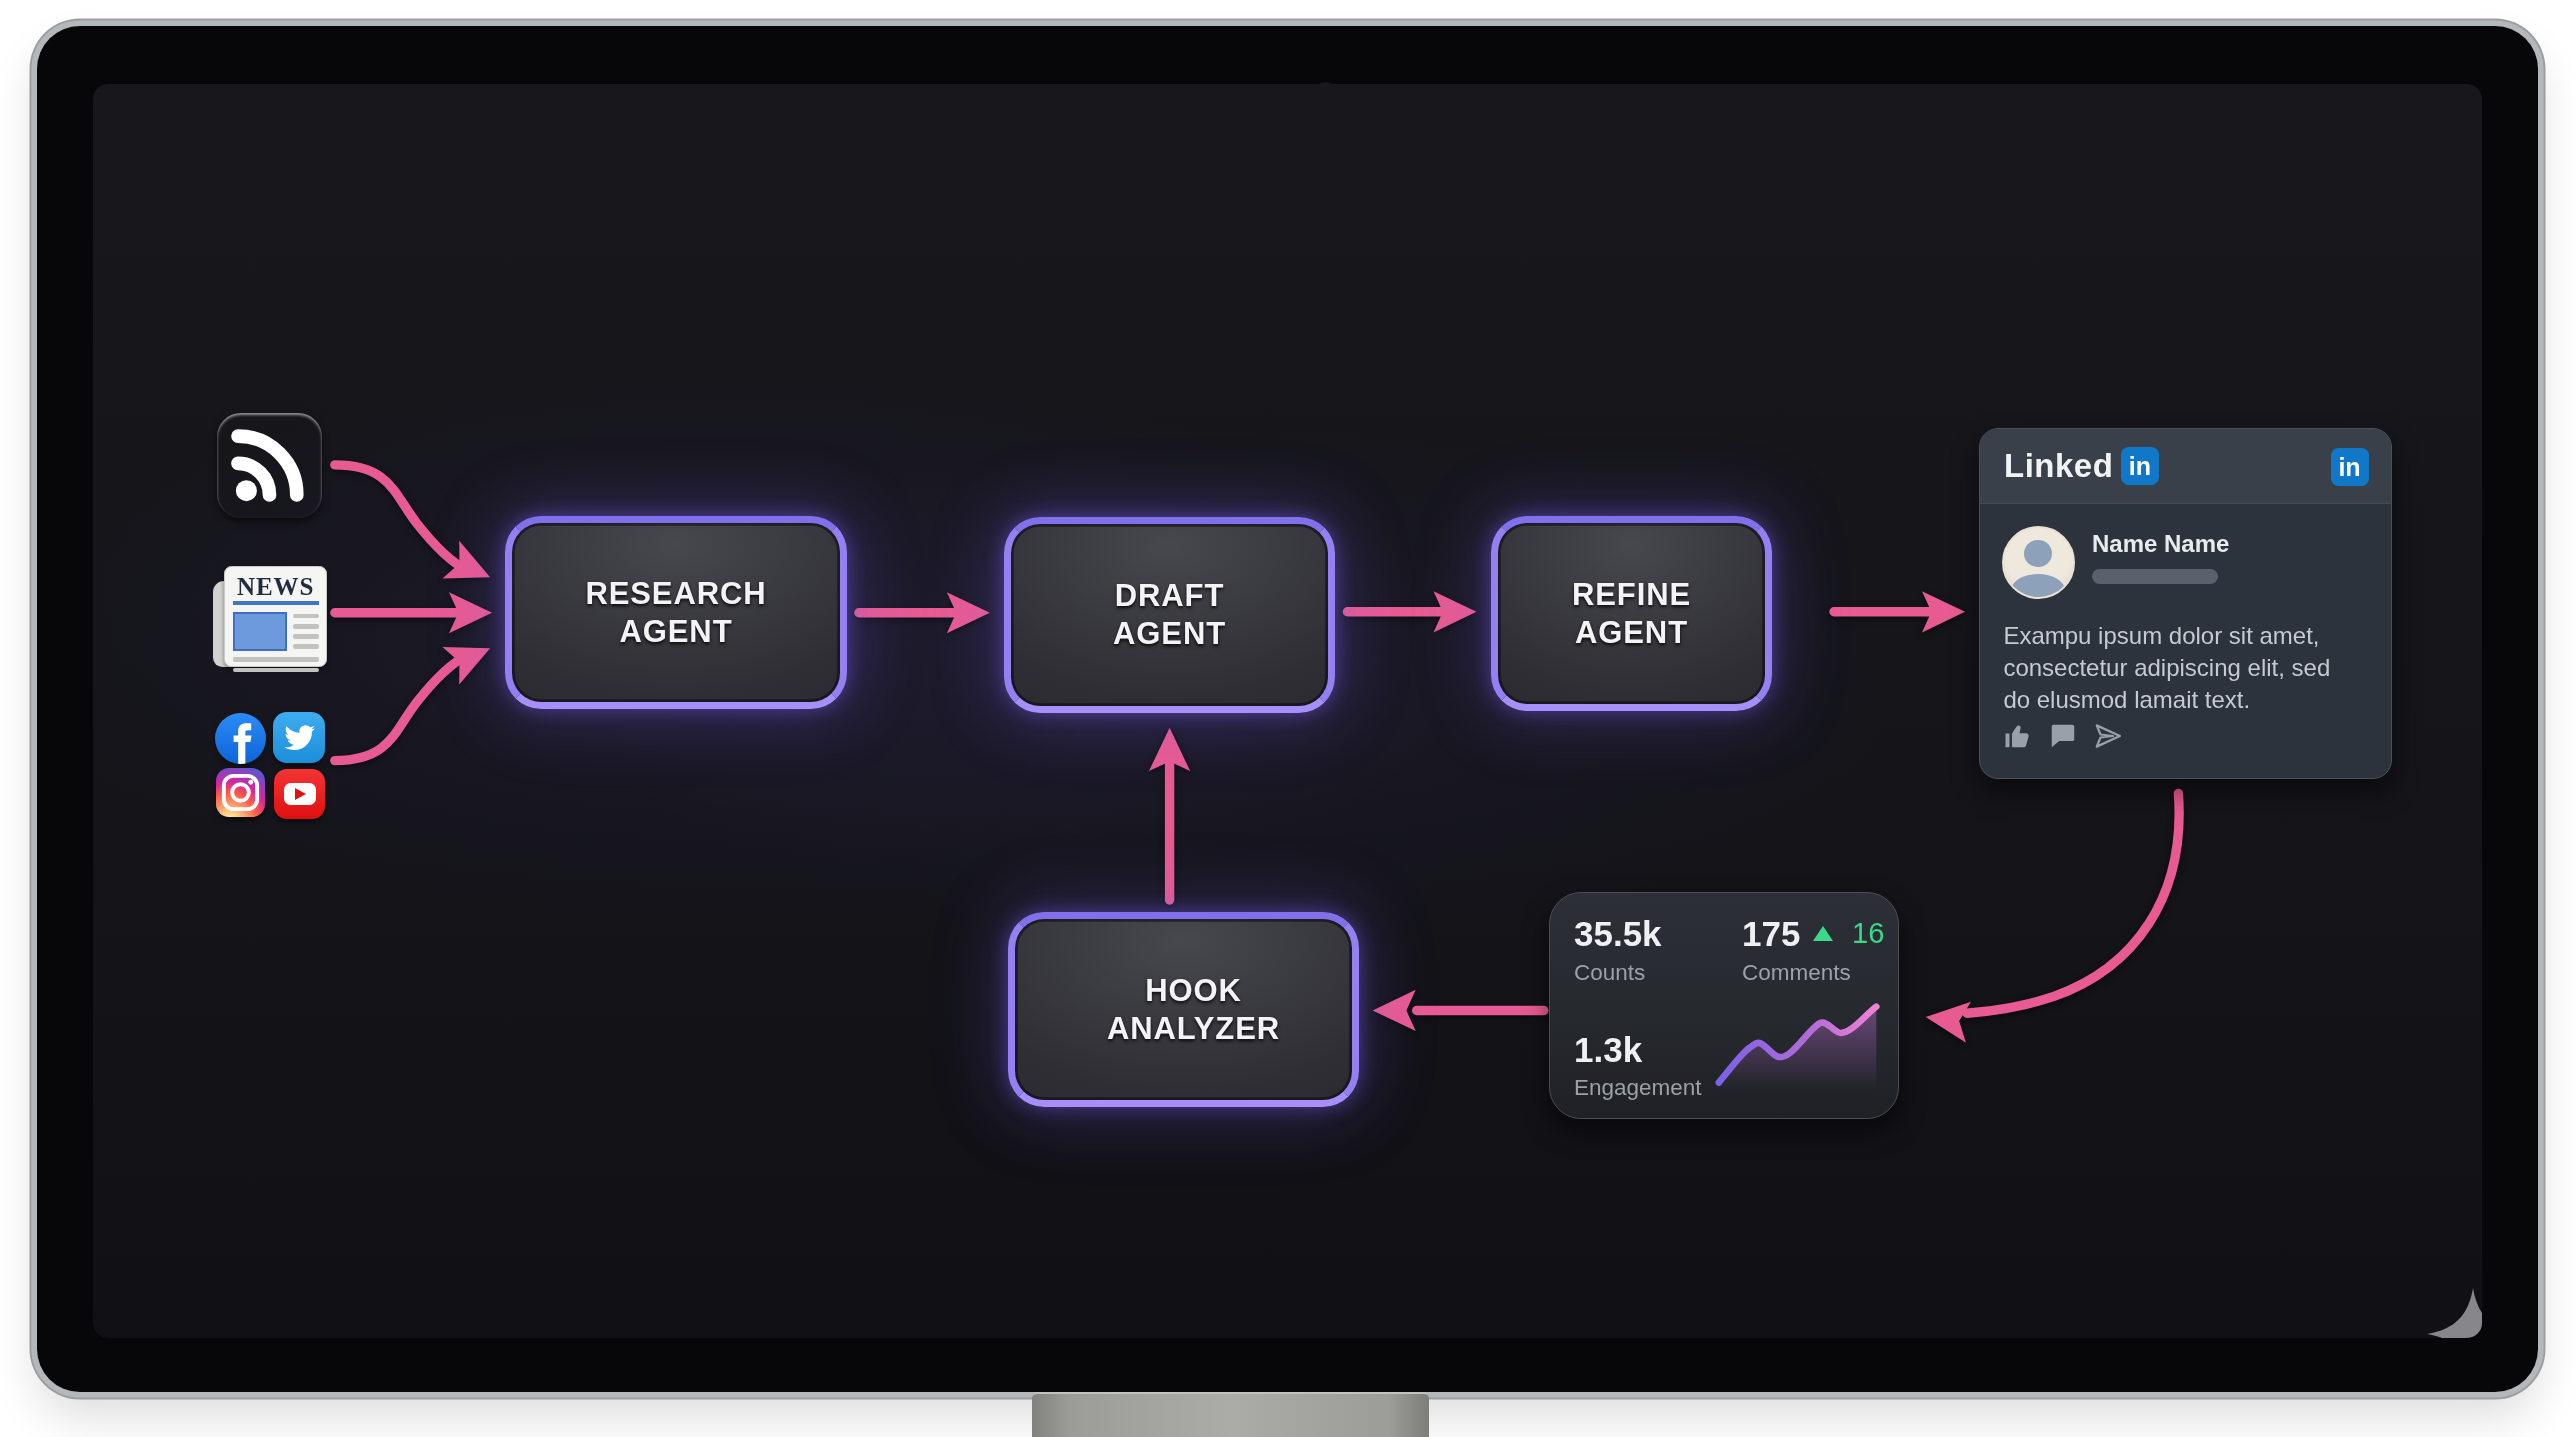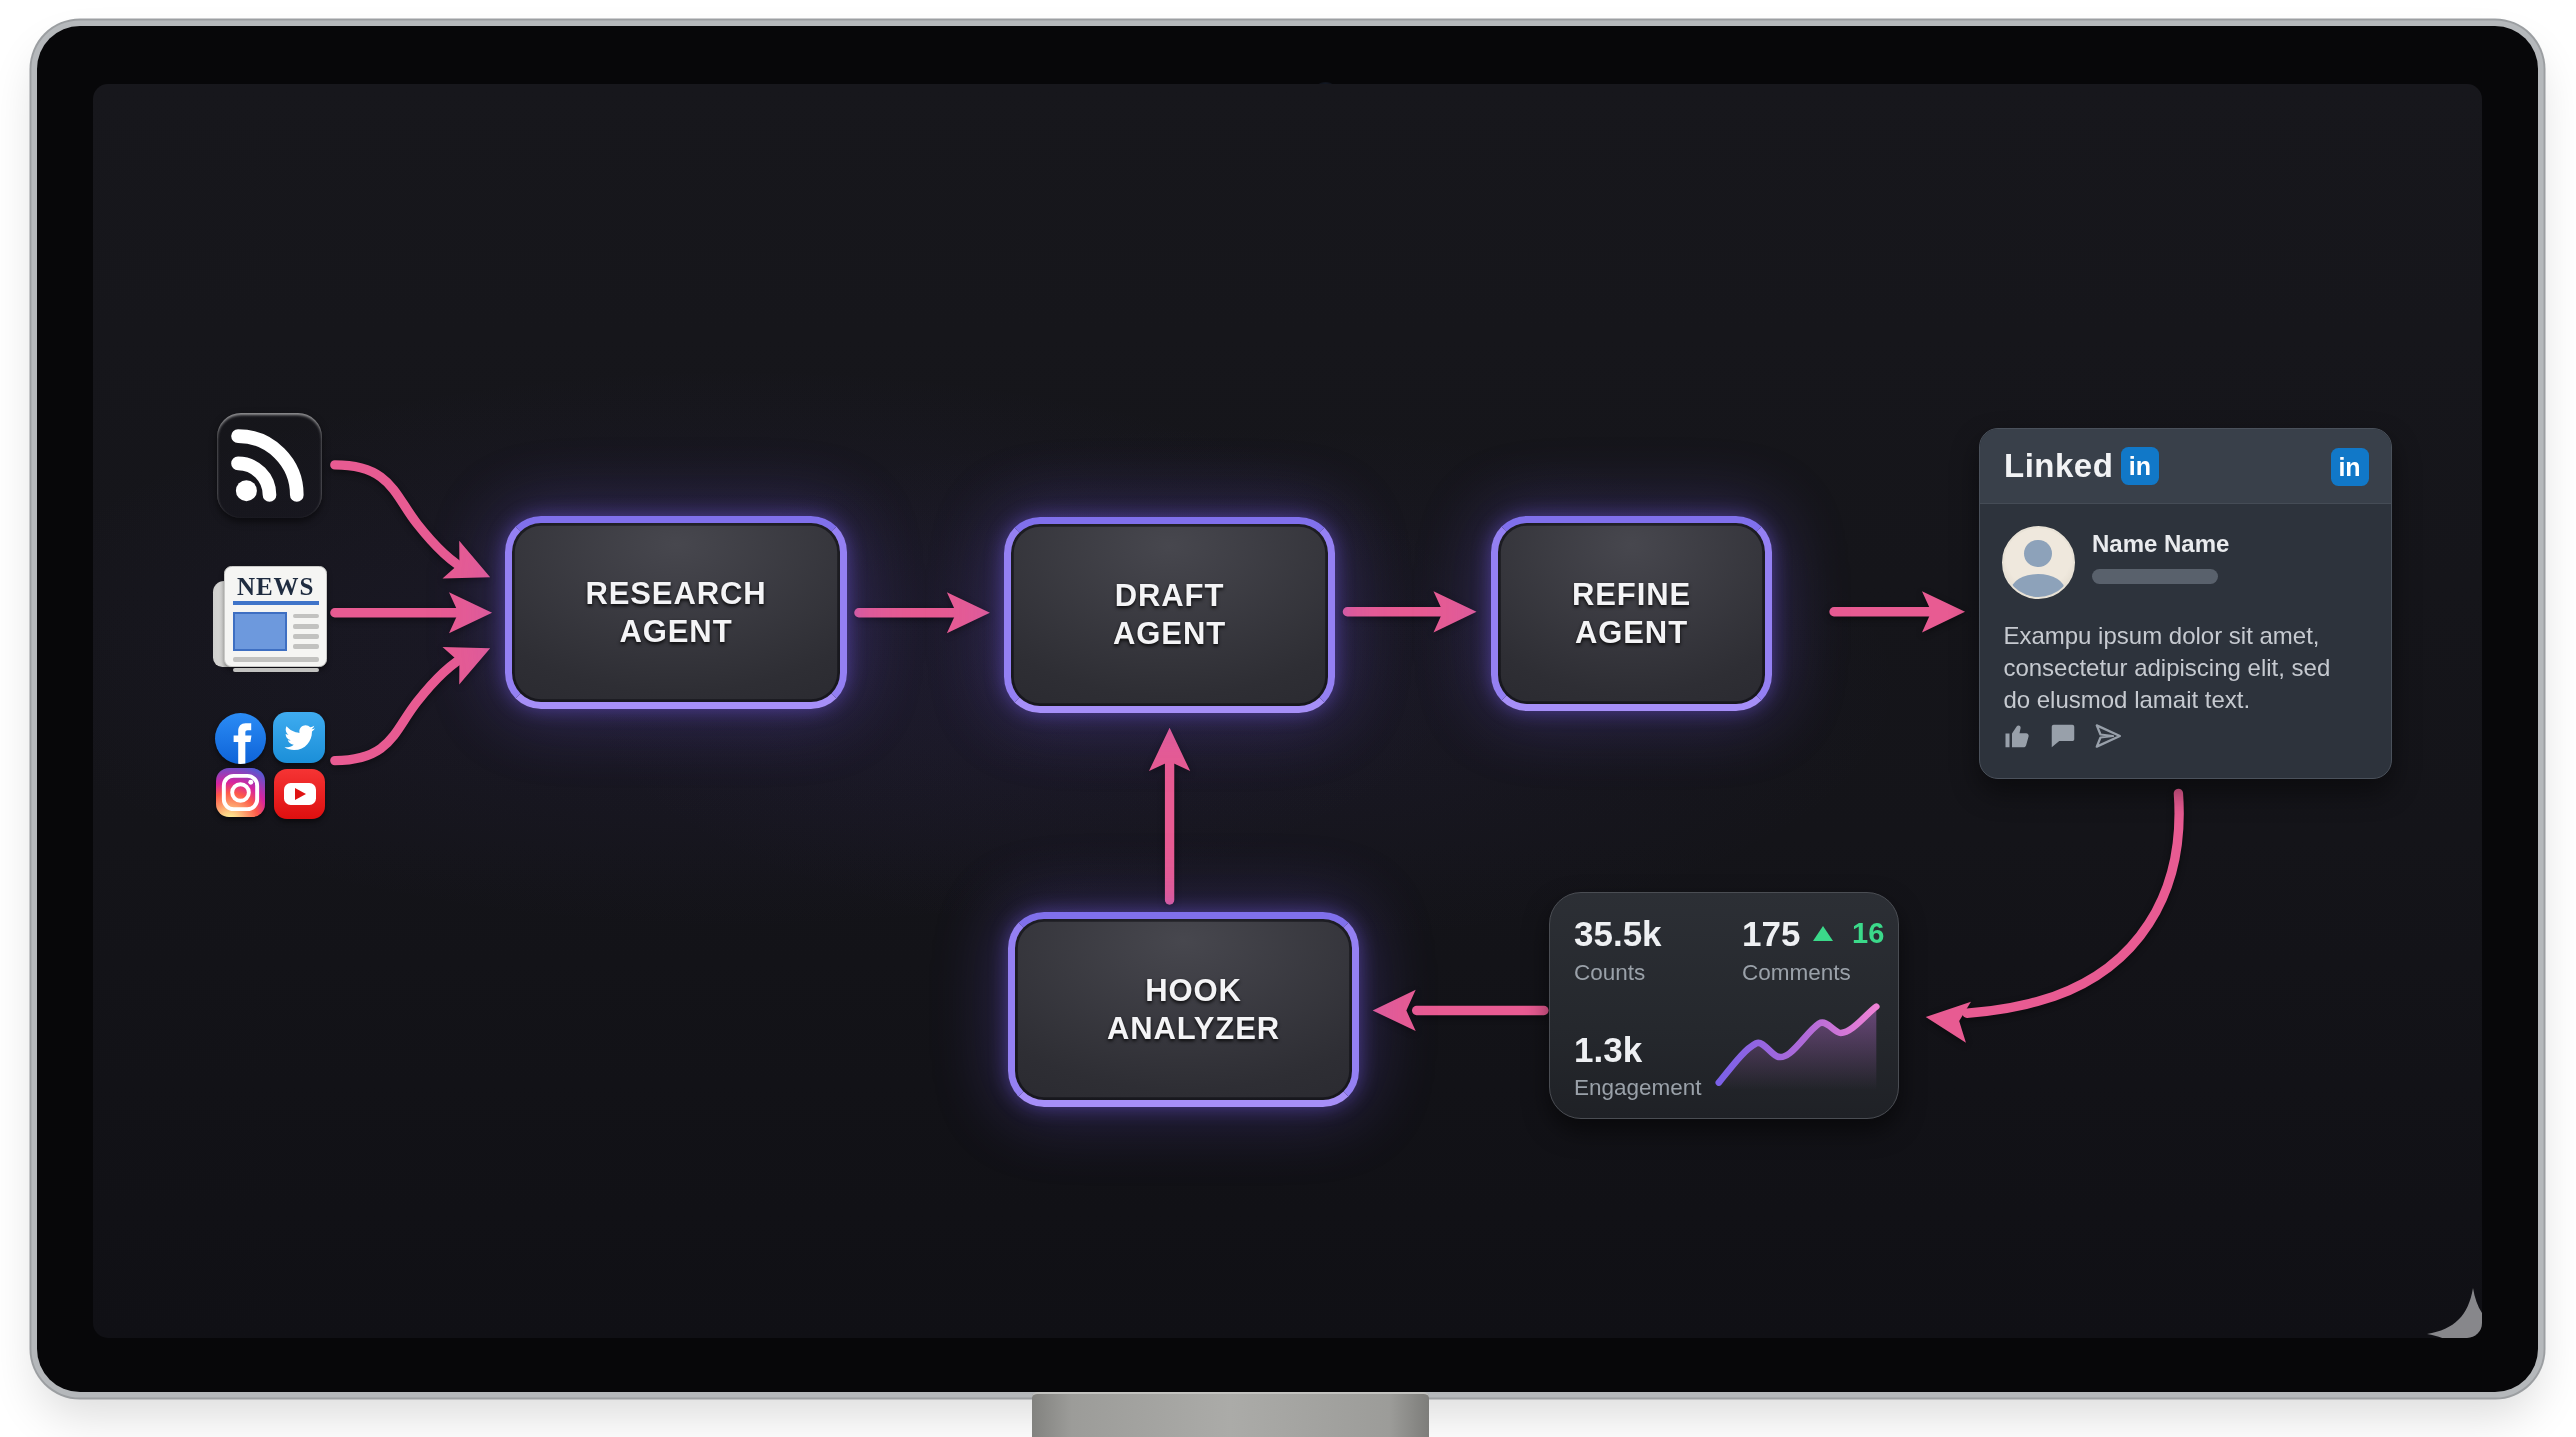--- a/index.html
+++ b/index.html
@@ -115,21 +115,21 @@
     background:linear-gradient(180deg,#2c2f35 0%, #25282d 60%, #1f2126 100%);
     border:0.9px solid #4a4d53; border-radius:32px;
     box-shadow:0 11.2px 24px rgba(0,0,0,0.5); }
   .an-value { font-size:35px; font-weight:700; color:#eef0f3; line-height:1; }
   .an-label { font-size:22.5px; color:#9aa1a9; margin-top:8.4px; }
   .an-counts { position:absolute; left:24px; top:23.4px; }
   .an-comments { position:absolute; left:192px; top:23.4px; }
   .an-comments .row { display:flex; align-items:center; gap:13px; }
   .delta-tri { width:0; height:0; border-left:10.3px solid transparent; border-right:10.3px solid transparent;
     border-bottom:15px solid #3bd98a; display:inline-block; }
-  .delta-val { font-size:29px; font-weight:700; color:#3bd98a; line-height:1; margin-left:5.6px; }
+  .delta-val { font-size:29px; font-weight:400; color:#3bd98a; line-height:1; margin-left:5.6px; }
   .an-engagement { position:absolute; left:24px; top:139px; }
   .an-spark { position:absolute; left:165px; top:109px; width:167px; height:90px; }
 
   
   .sparkle { position:absolute; left:2334px; top:1203px; width:92px; height:94px; }
 </style>
 </head>
 <body>
 
 <div class="monitor">

